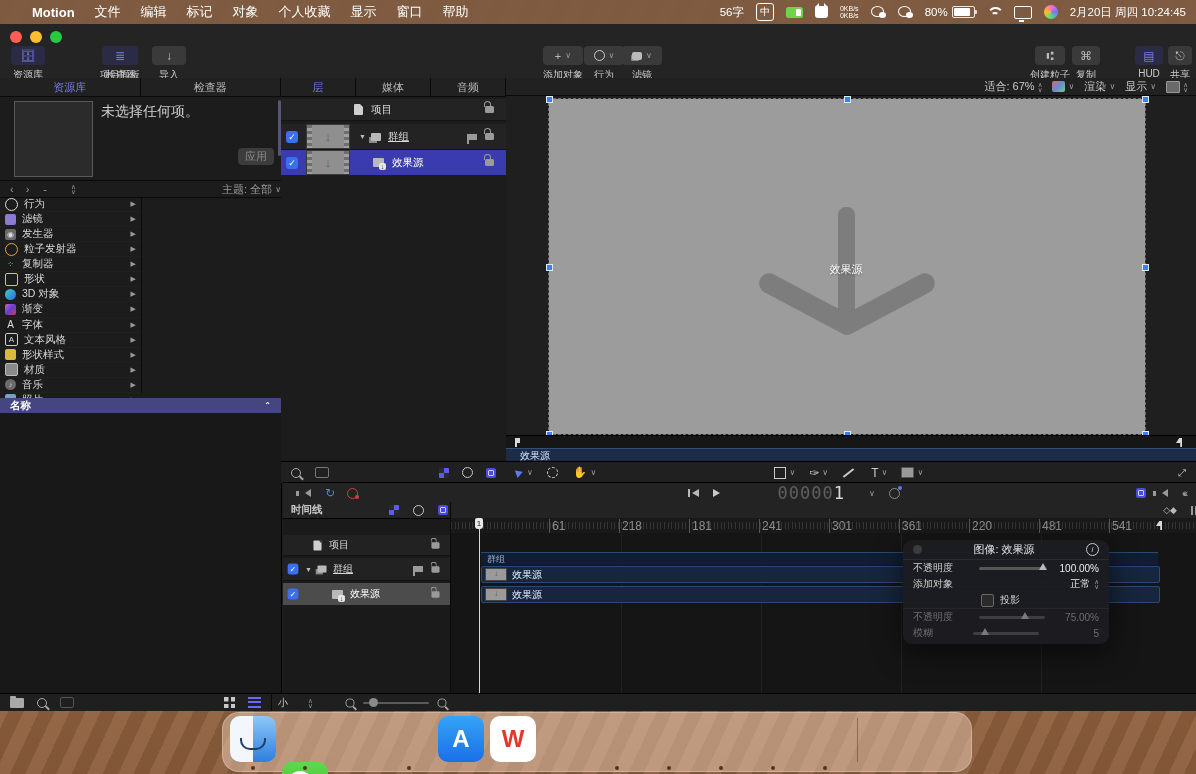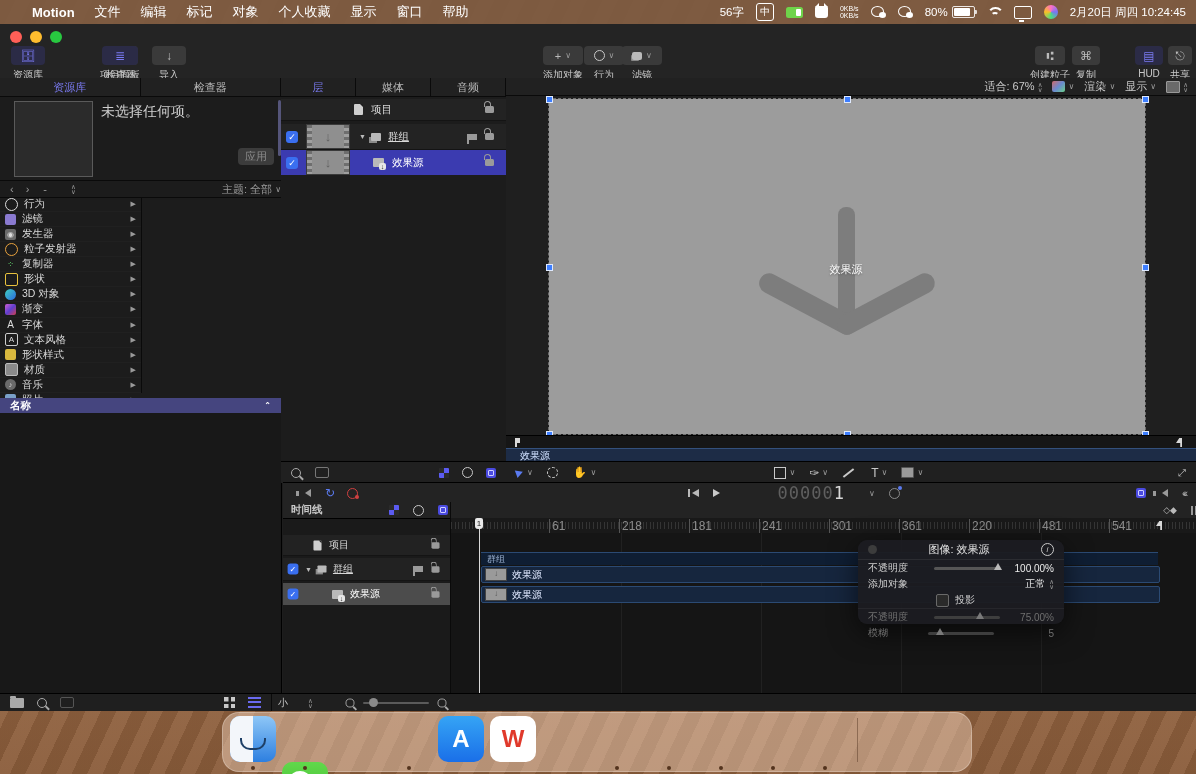--- a/index.html
+++ b/index.html
@@ -500,21 +500,21 @@
     <span>效果源</span>
   </div>
   <div class="tbar" style="top:586px;height:15px">
     <span class="minithumb">↓</span>
     <span>效果源</span>
   </div>
 
   <div class="a" style="left:479px;top:518px;width:1px;height:175px;background:#d9d9d9"></div>
   <div class="a" style="left:475px;top:518px;width:8px;height:11px;background:#e9e9e9;border-radius:2px 2px 3px 3px;color:#222;font-size:8px;text-align:center;line-height:11px">1</div>
 
-  <div class="a hud" style="left:858px;top:540px;width:206px;height:84px">
+  <div class="a hud" style="left:903px;top:540px;width:206px;height:104px">
     <div class="hrow" style="height:19px;border-bottom:1px solid rgba(255,255,255,.07)">
       <span style="width:9px;height:9px;border-radius:50%;background:#3c3c3c"></span>
       <span style="flex:1;text-align:center;font-size:11px;color:#e3e3e3">图像: 效果源</span>
       <span class="infoico">i</span>
     </div>
     <div class="hrow">
       <span>不透明度</span>
       <span class="slider" style="margin-left:26px">
           <span class="knob" style="left:60px"></span>
         </span>

